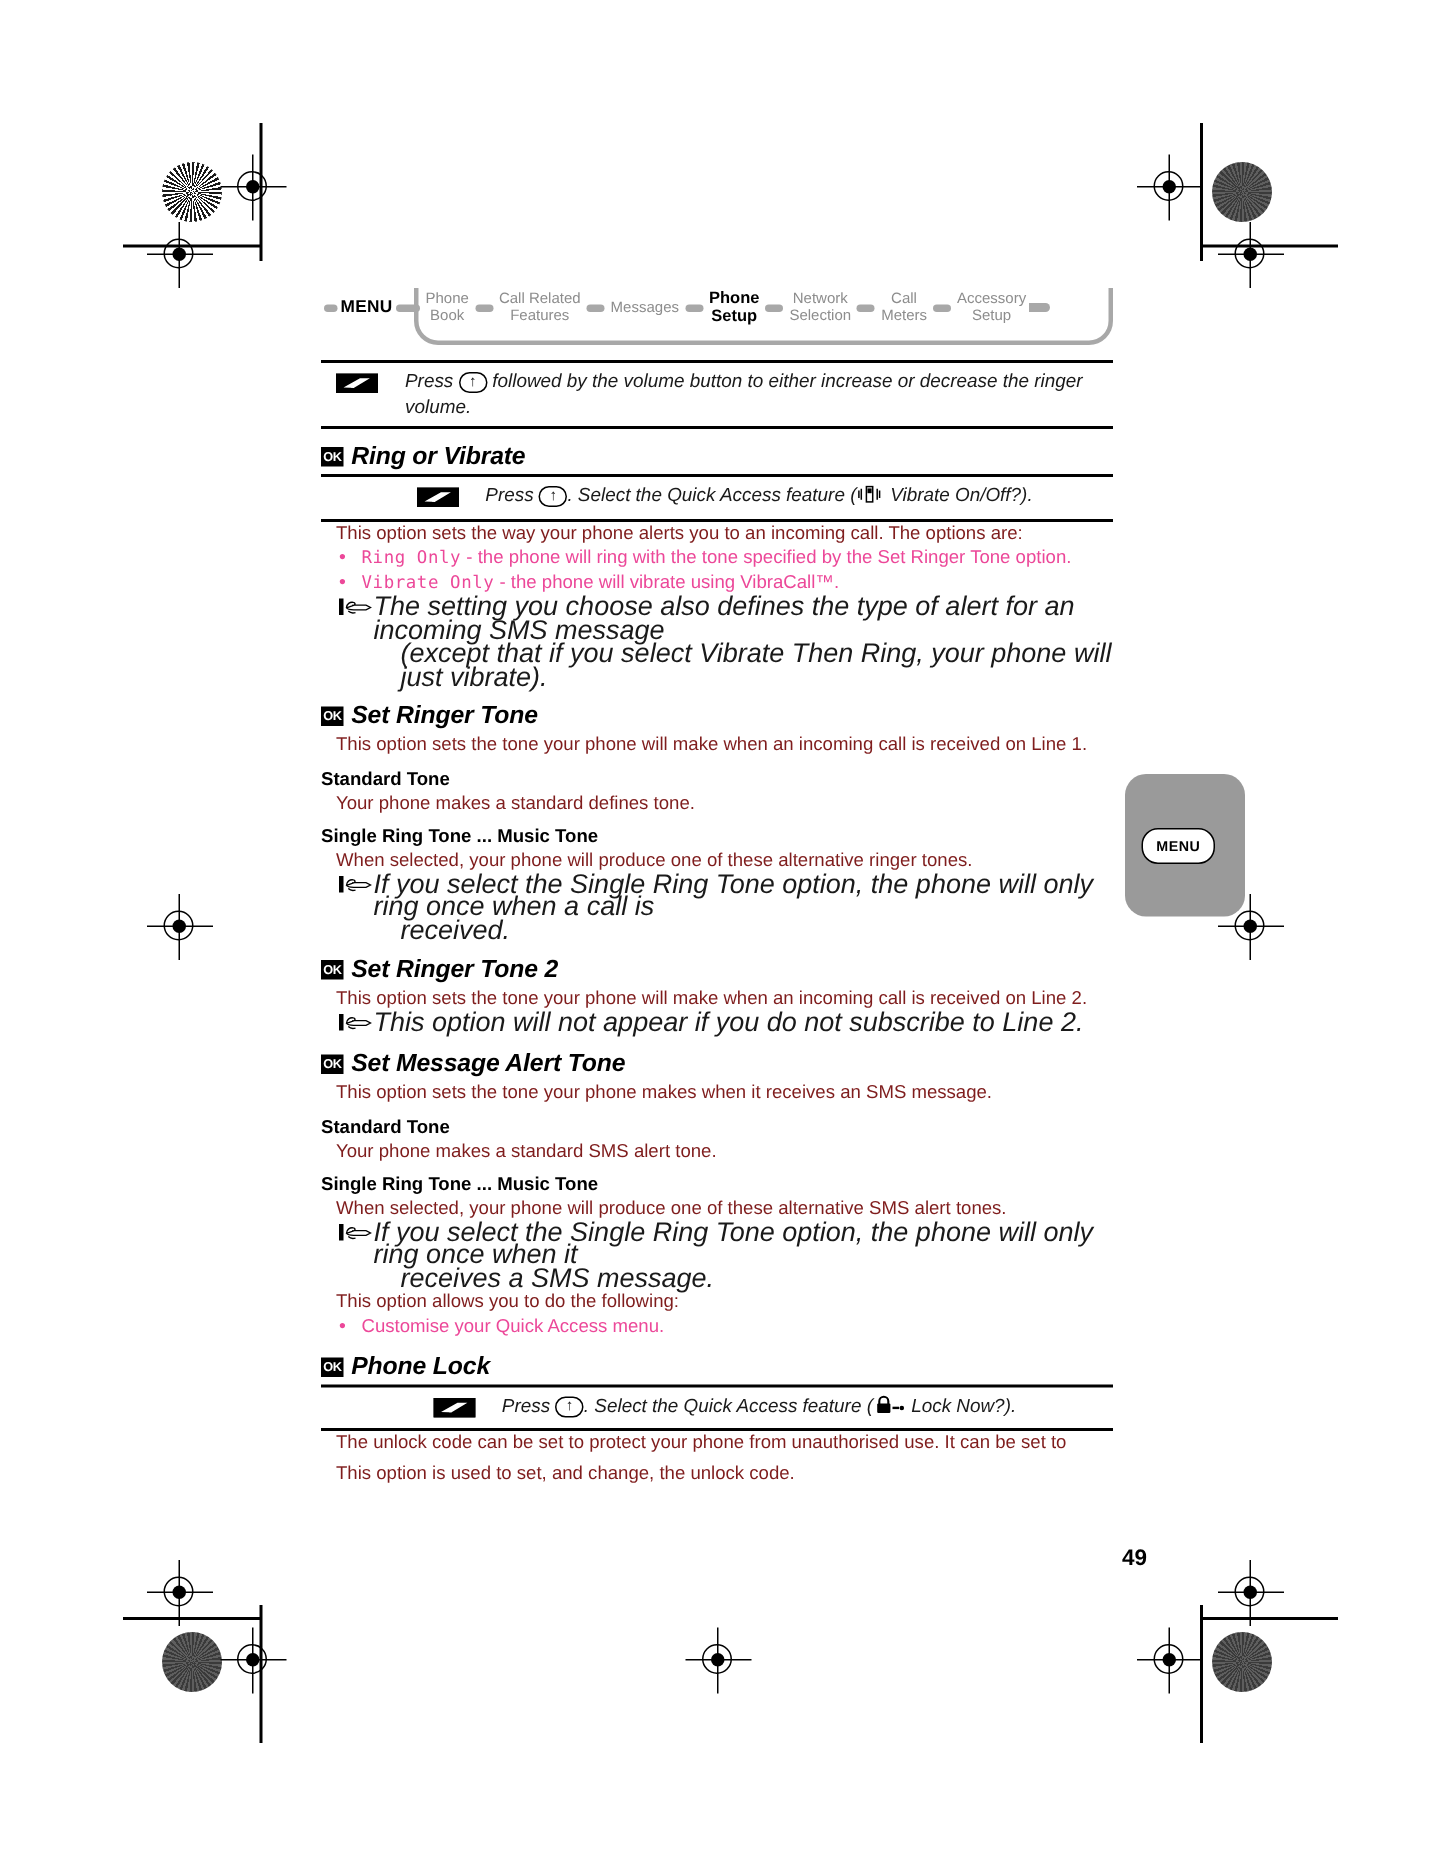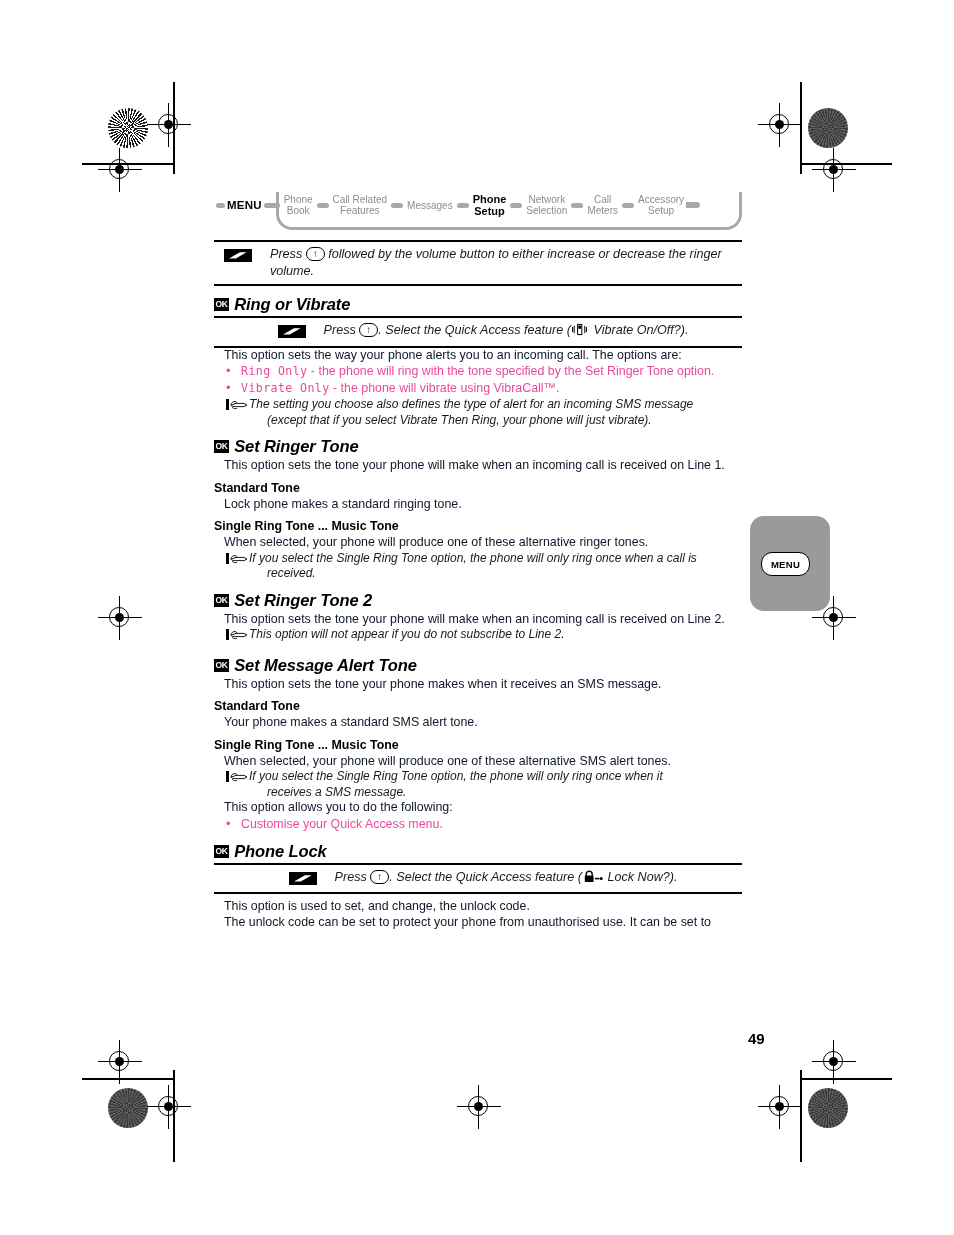--- a/index.html
+++ b/index.html
@@ -210,21 +210,21 @@
     font-size: 12.4px;
     font-weight: bold;
     margin: 7px 0 1px 0;
     line-height: 15px;
   }
   p.body {
     font-size: 12.4px;
     line-height: 15.5px;
     margin: 0 0 0 0;
     padding-left: 10px;
-    color: #0f172a;
+    color: #7f1d1d;
   }
   ul.opts {
     list-style: none;
     margin: 0;
     padding: 0 0 0 10px;
   }
   ul.opts li {
     font-size: 12.4px;
     line-height: 17px;
     position: relative;
@@ -237,21 +237,21 @@
     left: 2px;
     top: -1px;
     font-size: 13px;
   }
   .lcd {
     font-family: "DejaVu Sans Mono", monospace;
     font-size: 11.6px;
     letter-spacing: 0.4px;
   }
   .note {
-    font-size: 12px;
+    font-size: 18px;
     font-style: italic;
     line-height: 15.5px;
     padding-left: 12px;
     text-indent: 0;
     color: #1a1a1a;
     display: flex;
     align-items: flex-start;
   }
   .note .hand {
     flex: none;
@@ -485,21 +485,21 @@
         </svg></span>
     <span class="ntext"><span>The setting you choose also defines the type of alert for an incoming SMS message</span><span class="cont">(except that if you select Vibrate Then Ring, your phone will just vibrate).</span></span>
   </div>
 
   <h2 class="sec">
     <span class="okbadge">OK</span>
     <span>Set Ringer Tone</span>
   </h2>
   <p class="body">This option sets the tone your phone will make when an incoming call is received on Line 1.</p>
   <h3 class="sub">Standard Tone</h3>
-  <p class="body">Lock phone makes a standard ringing tone.</p>
+  <p class="body">Your phone makes a standard defines tone.</p>
   <h3 class="sub">Single Ring Tone ... Music Tone</h3>
   <p class="body">When selected, your phone will produce one of these alternative ringer tones.</p>
   <div class="note">
     <span class="hand"><svg width="22" height="14" viewBox="0 0 22 14">
           <rect x="0" y="1" width="3" height="11" fill="#000"></rect>
           <path d="M5 7.2 C5 4.6 7.4 3.1 9.6 3.6 C10.6 3.8 11 4.6 10.4 5.2 C9.9 5.7 9.1 5.6 8.9 5.2 M10.2 5.4 L18 5.4 L21 7 L18 8.6 L9.8 8.6 C7.2 8.6 5.6 8.4 5 7.2 Z" fill="none" stroke="#000" stroke-width="0.9"></path>
           <path d="M6.2 9.4 C7.4 10.6 9.4 10.9 11 10.4" fill="none" stroke="#000" stroke-width="0.9"></path>
         </svg></span>
     <span class="ntext"><span>If you select the Single Ring Tone option, the phone will only ring once when a call is</span><span class="cont">received.</span></span>
   </div>
@@ -557,17 +557,17 @@
       <span class="keycap">↑</span><span>. Select the Quick Access feature (</span><span class="inline-ico"><svg width="20" height="13" viewBox="0 0 20 13">
             <g fill="#000">
               <path d="M3.2 6 L3.2 4.2 C3.2 2.4 4.6 1.2 6.2 1.2 C7.8 1.2 9.2 2.4 9.2 4.2 L9.2 6" fill="none" stroke="#000" stroke-width="1.4"></path>
               <rect x="1.8" y="5.6" width="8.8" height="6.4" rx="0.8"></rect>
               <rect x="12" y="7.8" width="4.4" height="1.6"></rect>
               <circle cx="18.2" cy="8.6" r="1.5"></circle>
             </g>
           </svg></span><span> Lock Now?).</span></span>
   </div>
 
+  <p class="body">The unlock code can be set to protect your phone from unauthorised use. It can be set to</p>
   <p class="body" style="margin-top:5px;">This option is used to set, and change, the unlock code.</p>
-  <p class="body">The unlock code can be set to protect your phone from unauthorised use. It can be set to</p>
 </div>
 
 <div class="page-num">49</div>
 
 </body></html>

